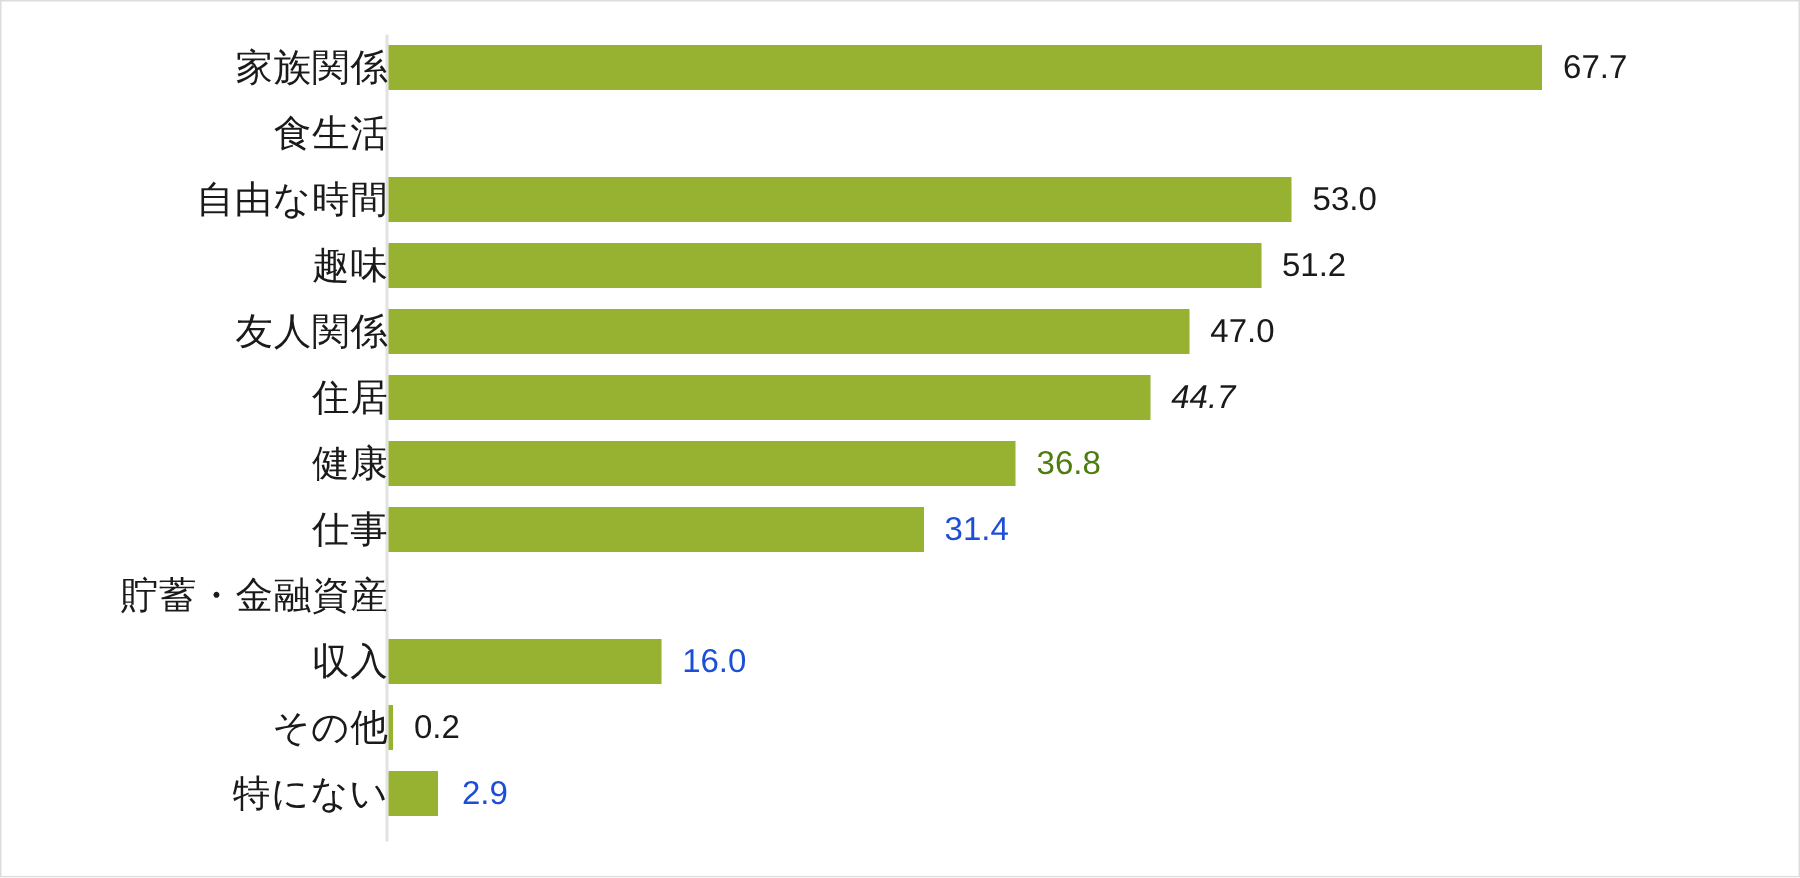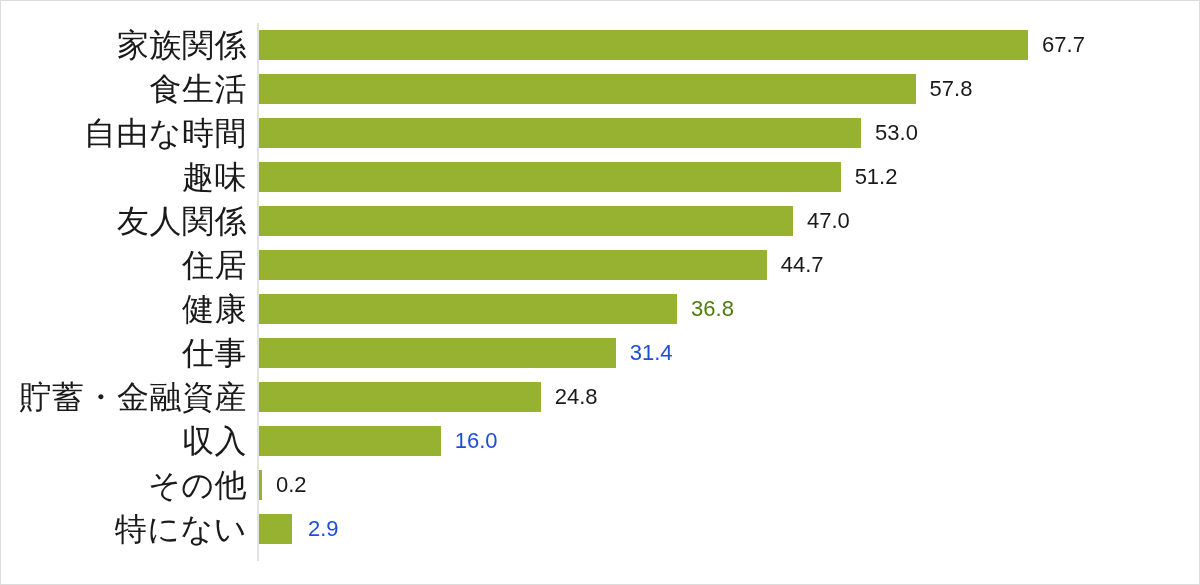--- a/index.html
+++ b/index.html
@@ -34,27 +34,27 @@
     background: #e2e2e2;
   }
   .bar-row {
     position: absolute;
     left: 0;
     width: 1198px;
     height: 44px;
   }
   .cat-label {
     position: absolute;
-    left: 0;
+    left: 12px;
     top: 0;
     width: 246px;
     height: 44px;
     line-height: 44px;
     text-align: right;
-    font-size: 32px;
+    font-size: 25px;
     color: #1a1a1a;
     letter-spacing: 0.5px;
     white-space: nowrap;
   }
   .bar-wrap {
     position: absolute;
     left: 258px;
     top: 0;
     height: 44px;
     right: 0;
@@ -85,24 +85,20 @@
     <div id="bars-container">
         <div class="bar-row" style="top: 22px;">
           <div class="cat-label">家族関係</div>
           <div class="bar-wrap">
             <div class="bar" style="width: 769.072px; background: rgb(150, 178, 48);"></div>
             <div class="bar-value" style="left: 783.072px; color: rgb(26, 26, 26);">67.7</div>
           </div>
         </div>
         <div class="bar-row" style="top: 66px;">
           <div class="cat-label">食生活</div>
-          <div class="bar-wrap">
-            <div class="bar" style="width: 656.608px; background: rgb(150, 178, 48);"></div>
-            <div class="bar-value" style="left: 670.608px; color: rgb(26, 26, 26);">57.8</div>
-          </div>
         </div>
         <div class="bar-row" style="top: 110px;">
           <div class="cat-label">自由な時間</div>
           <div class="bar-wrap">
             <div class="bar" style="width: 602.08px; background: rgb(150, 178, 48);"></div>
             <div class="bar-value" style="left: 616.08px; color: rgb(26, 26, 26);">53.0</div>
           </div>
         </div>
         <div class="bar-row" style="top: 154px;">
           <div class="cat-label">趣味</div>
@@ -115,43 +111,39 @@
           <div class="cat-label">友人関係</div>
           <div class="bar-wrap">
             <div class="bar" style="width: 533.92px; background: rgb(150, 178, 48);"></div>
             <div class="bar-value" style="left: 547.92px; color: rgb(26, 26, 26);">47.0</div>
           </div>
         </div>
         <div class="bar-row" style="top: 242px;">
           <div class="cat-label">住居</div>
           <div class="bar-wrap">
             <div class="bar" style="width: 507.792px; background: rgb(150, 178, 48);"></div>
-            <div class="bar-value" style="left: 521.792px; color: rgb(26, 26, 26);">44.7</div>
+            <div class="bar-value" style="left: 521.792px; color: rgb(26, 26, 26); font-style: italic;">44.7</div>
           </div>
         </div>
         <div class="bar-row" style="top: 286px;">
           <div class="cat-label">健康</div>
           <div class="bar-wrap">
             <div class="bar" style="width: 418.048px; background: rgb(150, 178, 48);"></div>
             <div class="bar-value" style="left: 432.048px; color: #4d7c0f;">36.8</div>
           </div>
         </div>
         <div class="bar-row" style="top: 330px;">
           <div class="cat-label">仕事</div>
           <div class="bar-wrap">
             <div class="bar" style="width: 356.704px; background: rgb(150, 178, 48);"></div>
             <div class="bar-value" style="left: 370.704px; color: #1d4ed8;">31.4</div>
           </div>
         </div>
         <div class="bar-row" style="top: 374px;">
           <div class="cat-label">貯蓄・金融資産</div>
-          <div class="bar-wrap">
-            <div class="bar" style="width: 281.728px; background: rgb(150, 178, 48);"></div>
-            <div class="bar-value" style="left: 295.728px; color: rgb(26, 26, 26);">24.8</div>
-          </div>
         </div>
         <div class="bar-row" style="top: 418px;">
           <div class="cat-label">収入</div>
           <div class="bar-wrap">
             <div class="bar" style="width: 181.76px; background: rgb(150, 178, 48);"></div>
             <div class="bar-value" style="left: 195.76px; color: #1d4ed8;">16.0</div>
           </div>
         </div>
         <div class="bar-row" style="top: 462px;">
           <div class="cat-label">その他</div>

